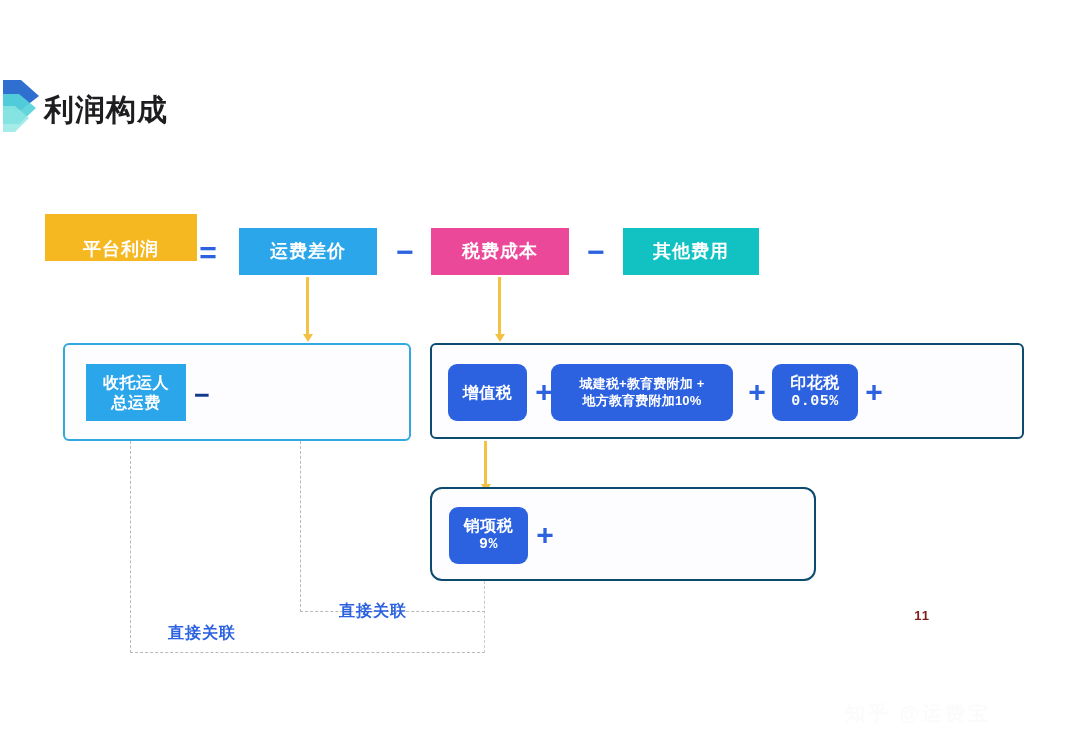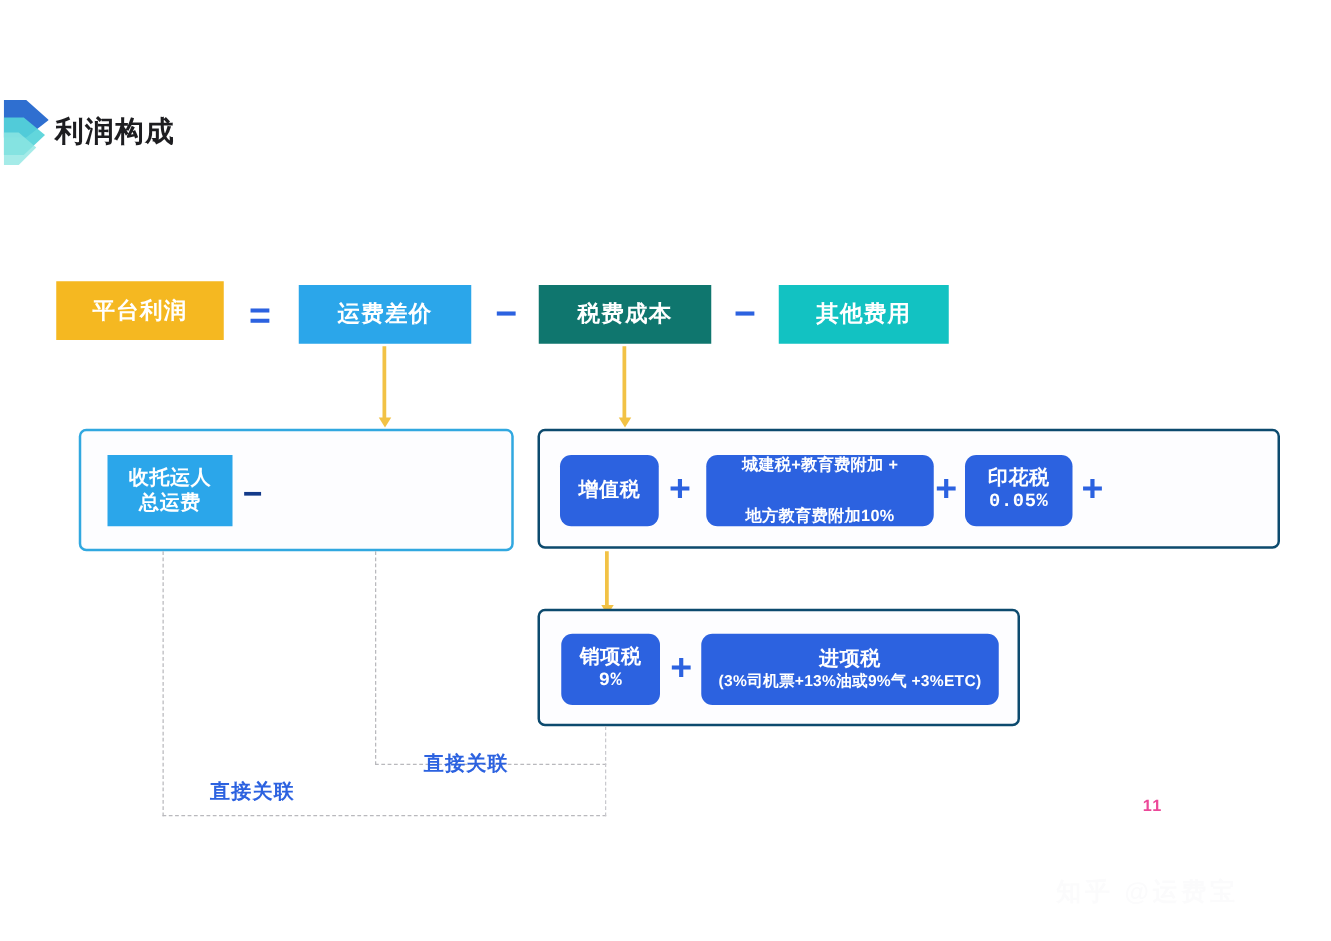--- a/index.html
+++ b/index.html
@@ -28,21 +28,21 @@
     position: absolute;
     left: 3px;
     top: 4px;
     width: 36px;
     height: 54px;
   }
   #page-title {
     position: absolute;
     left: 44px;
     top: 14px;
-    font-size: 23px;
+    font-size: 30px;
     font-weight: bold;
     letter-spacing: 1px;
     color: #1d1d20;
     white-space: nowrap;
   }
 
   
   .eqbox {
     position: absolute;
     display: flex;
@@ -145,24 +145,24 @@
     font-size: 16px;
     font-weight: bold;
     color: #2c62e0;
     letter-spacing: 1px;
     white-space: nowrap;
   }
 
   #page-number {
     position: absolute;
     right: 135px;
-    top: 637px;
+    top: 608px;
     font-size: 13px;
     font-weight: bold;
-    color: #ec4899;
+    color: #7f1d1d;
     letter-spacing: 1px;
   }
   #watermark {
     position: absolute;
     left: 845px;
     top: 700px;
     font-size: 20px;
     font-weight: bold;
     color: #fbfbfc;
     letter-spacing: 3px;
@@ -174,33 +174,33 @@
 
 <div id="title-bar">
   <svg id="logo-mark" viewBox="0 0 36 54" xmlns="http://www.w3.org/2000/svg">
     <polygon points="0,0 18,0 36,16 18,30 0,30" fill="#2f6fd0"></polygon>
     <polygon points="0,14 16,14 33,28 16,44 0,44" fill="#55d3d9" opacity="0.92"></polygon>
     <polygon points="0,26 12,26 26,38 12,52 0,52" fill="#8fe6e2" opacity="0.8"></polygon>
   </svg>
   <div id="page-title">利润构成</div>
 </div>
 
-<div class="eqbox" style="left:45px; top:225px; width:134px; height:47px; background:#f5b821;">
+<div class="eqbox" style="left:45px; top:214px; width:152px; height:47px; background:#f5b821;justify-content:flex-end;">
   <span class="main-t">平台利润</span>
 </div>
 
 <div class="op" style="left:192px; top:238px; width:32px;">=</div>
 
 <div class="eqbox" style="left:239px; top:228px; width:138px; height:47px; background:#2ba6ea;">
   <span class="main-t">运费差价</span>
 </div>
 
 <div class="op" style="left:389px; top:237px; width:32px;">−</div>
 
-<div class="eqbox" style="left:431px; top:228px; width:138px; height:47px; background:#0f766e;">
+<div class="eqbox" style="left:431px; top:228px; width:138px; height:47px; background:#ec4899;">
   <span class="main-t">税费成本</span>
 </div>
 
 <div class="op" style="left:580px; top:237px; width:32px;">−</div>
 
 <div class="eqbox" style="left:623px; top:228px; width:136px; height:47px; background:#12c2c2;">
   <span class="main-t">其他费用</span>
 </div>
 
 <div class="vconn" style="left:306px; top:277px; height:58px;"></div>
@@ -217,48 +217,44 @@
 
 </div>
 
 <div class="panel navy" style="left:430px; top:343px; width:594px; height:96px;">
   <div class="subbox royal" style="left:16px; top:19px; width:79px; height:57px;">
     <span class="ln1">增值税</span>
   </div>
 
   <div class="plus" style="left:99px; top:32px; width:26px;">+</div>
 
-  <div class="subbox royal" style="left:133px; top:19px; width:182px; height:57px;justify-content:space-between;">
+  <div class="subbox royal" style="left:119px; top:19px; width:182px; height:57px;">
     <span class="sm2">城建税+教育费附加 +</span>
     <span class="sm2">地方教育费附加10%</span>
   </div>
 
   <div class="plus" style="left:312px; top:32px; width:26px;">+</div>
 
   <div class="subbox royal" style="left:340px; top:19px; width:86px; height:57px;text-align:center;">
     <span class="ln1">印花税</span>
     <span class="ln2">0.05%</span>
   </div>
 
   <div class="plus" style="left:429px; top:32px; width:26px;">+</div>
 
 </div>
 
-<div class="panel navy" style="left:430px; top:487px; width:386px; height:94px;">
+<div class="panel navy" style="left:430px; top:487px; width:386px; height:94px;border-radius:12px;">
   <div class="subbox royal" style="left:17px; top:18px; width:79px; height:57px;">
     <span class="ln1">销项税</span>
     <span class="ln2">9%</span>
   </div>
 
   <div class="plus" style="left:100px; top:31px; width:26px;">+</div>
 
-  <div class="subbox royal" style="left:129px; top:18px; width:238px; height:57px;">
-    <span class="ln1">进项税</span>
-    <span class="sm">(3%司机票+13%油或9%气 +3%ETC)</span>
-  </div>
 </div>
 
 <div class="dline v" style="left:130px; top:441px; height:212px;"></div>
 <div class="dline h" style="left:130px; top:652px; width:355px;"></div>
 
 <div class="dline v" style="left:300px; top:441px; height:171px;"></div>
 <div class="dline h" style="left:300px; top:611px; width:185px;"></div>
 
 <div class="dline vg" style="left:484px; top:581px; height:72px;"></div>
 

